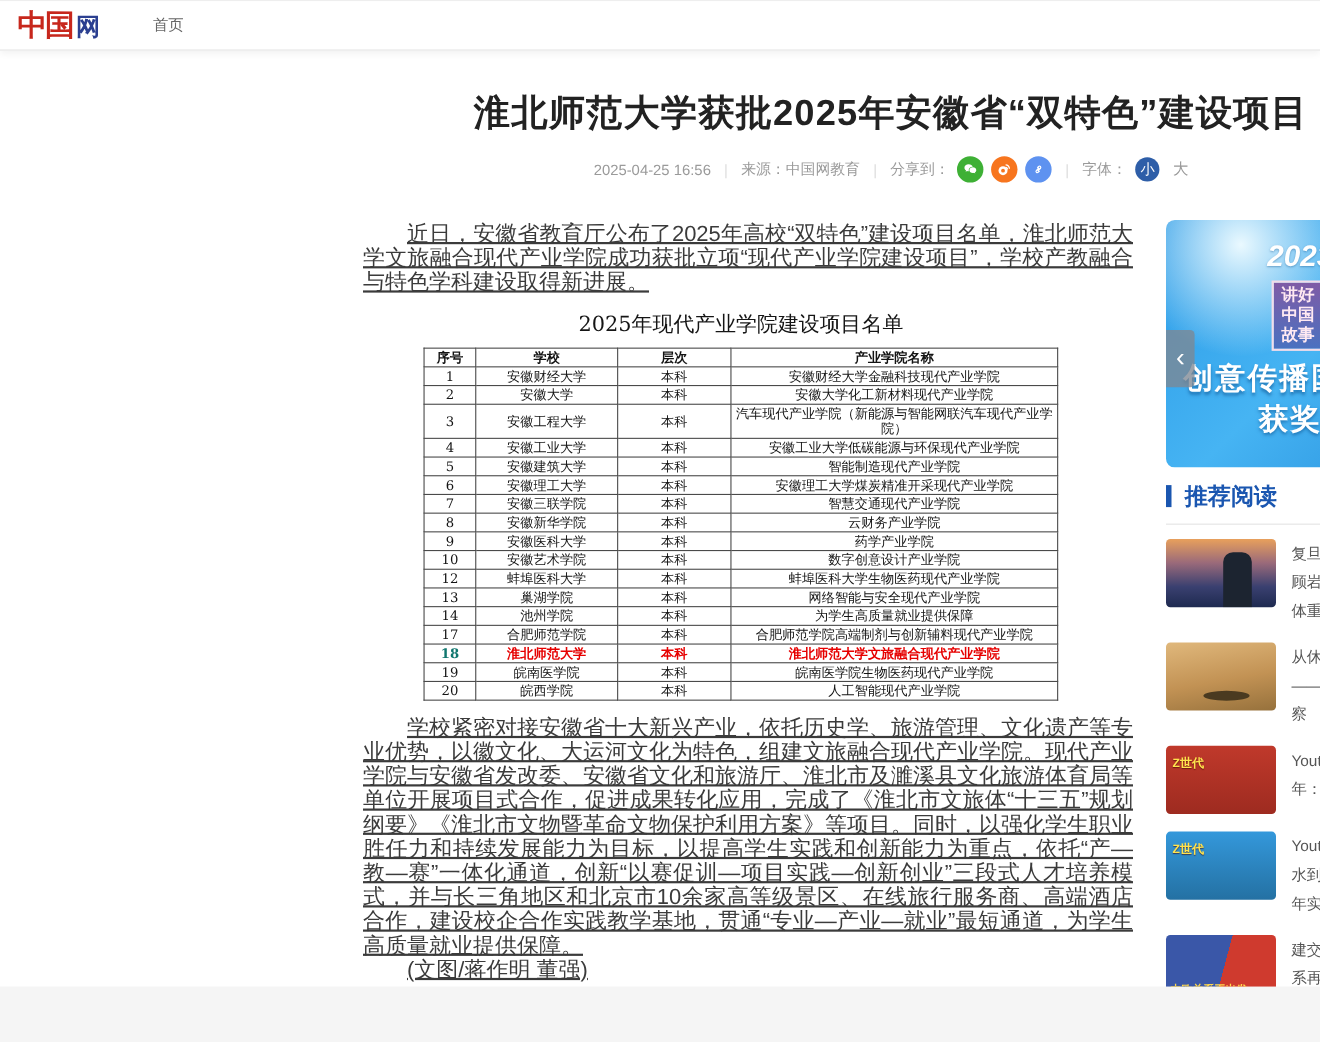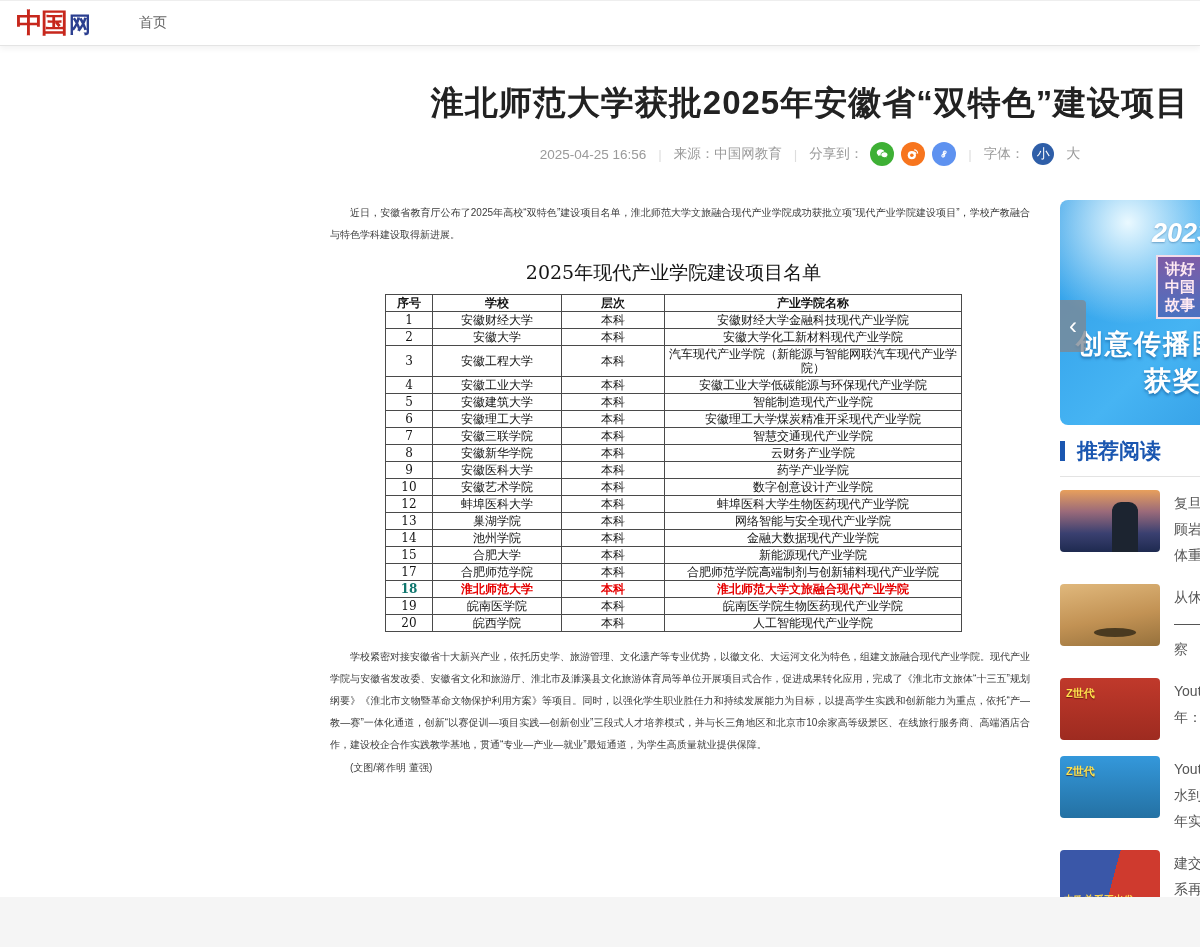--- a/index.html
+++ b/index.html
@@ -19,21 +19,21 @@
   .art-head h1{margin:22px 0 0;font-size:33px;line-height:42px;color:#222;font-weight:bold;letter-spacing:1px;}
   .meta{margin-top:18px;height:24px;font-size:13.5px;color:#9a9a9a;display:flex;align-items:center;justify-content:center;}
   .meta .sep{color:#ddd;margin:0 12px;}
   .share-ic{width:24px;height:24px;border-radius:50%;display:inline-flex;align-items:center;justify-content:center;margin-left:7px;cursor:pointer;}
   .ic-wechat{background:#3eb035;}
   .ic-weibo{background:#f7751e;}
   .ic-link{background:#5e92f0;}
   .font-small{width:22px;height:22px;border-radius:50%;background:#2e5ea8;color:#fff;display:inline-flex;
               align-items:center;justify-content:center;font-size:13px;margin-left:8px;cursor:pointer;}
   .font-large{color:#999;font-size:14px;margin-left:12px;cursor:pointer;}
-  .article p{margin:0;font-size:10px;line-height:22px;color:#3b3b3b;text-indent:2em;text-align:justify;}
+  .article p{margin:0;font-size:20px;line-height:22px;color:#3b3b3b;text-indent:2em;text-align:justify;text-decoration:underline;}
   .p1{margin-top:36px !important;}
   .p2{margin-top:14px !important;}
   .p3{margin-top:14px !important;}
   .byline{margin-top:0 !important;line-height:23px !important;}
   
   .table-fig{margin:14px 0 0 55px;width:577px;font-family:"DejaVu Serif","Liberation Serif",serif;}
   .tbl-title{text-align:center;font-size:19px;font-weight:normal;color:#151515;margin-bottom:8px;}
   .table-fig table{border-collapse:collapse;width:100%;padding-left:28px;}
   .table-fig th,.table-fig td{border:1px solid #4a4a4a;font-size:12px;line-height:14px;padding:1px 3px;
                               text-align:center;color:#141414;}
@@ -208,27 +208,21 @@
             <tr>
               <td>13</td>
               <td>巢湖学院</td>
               <td>本科</td>
               <td>网络智能与安全现代产业学院</td>
             </tr>
             <tr>
               <td>14</td>
               <td>池州学院</td>
               <td>本科</td>
-              <td>金融大数据现代产业学院</td>
-            </tr>
-            <tr>
-              <td>15</td>
-              <td>合肥大学</td>
-              <td>本科</td>
-              <td>新能源现代产业学院</td>
+              <td>为学生高质量就业提供保障</td>
             </tr>
             <tr>
               <td>17</td>
               <td>合肥师范学院</td>
               <td>本科</td>
               <td>合肥师范学院高端制剂与创新辅料现代产业学院</td>
             </tr>
             <tr class="hl" style="color: rgb(230, 0, 0);">
               <td style="color: #0f766e;">18</td>
               <td style="color: rgb(230, 0, 0);">淮北师范大学</td>

